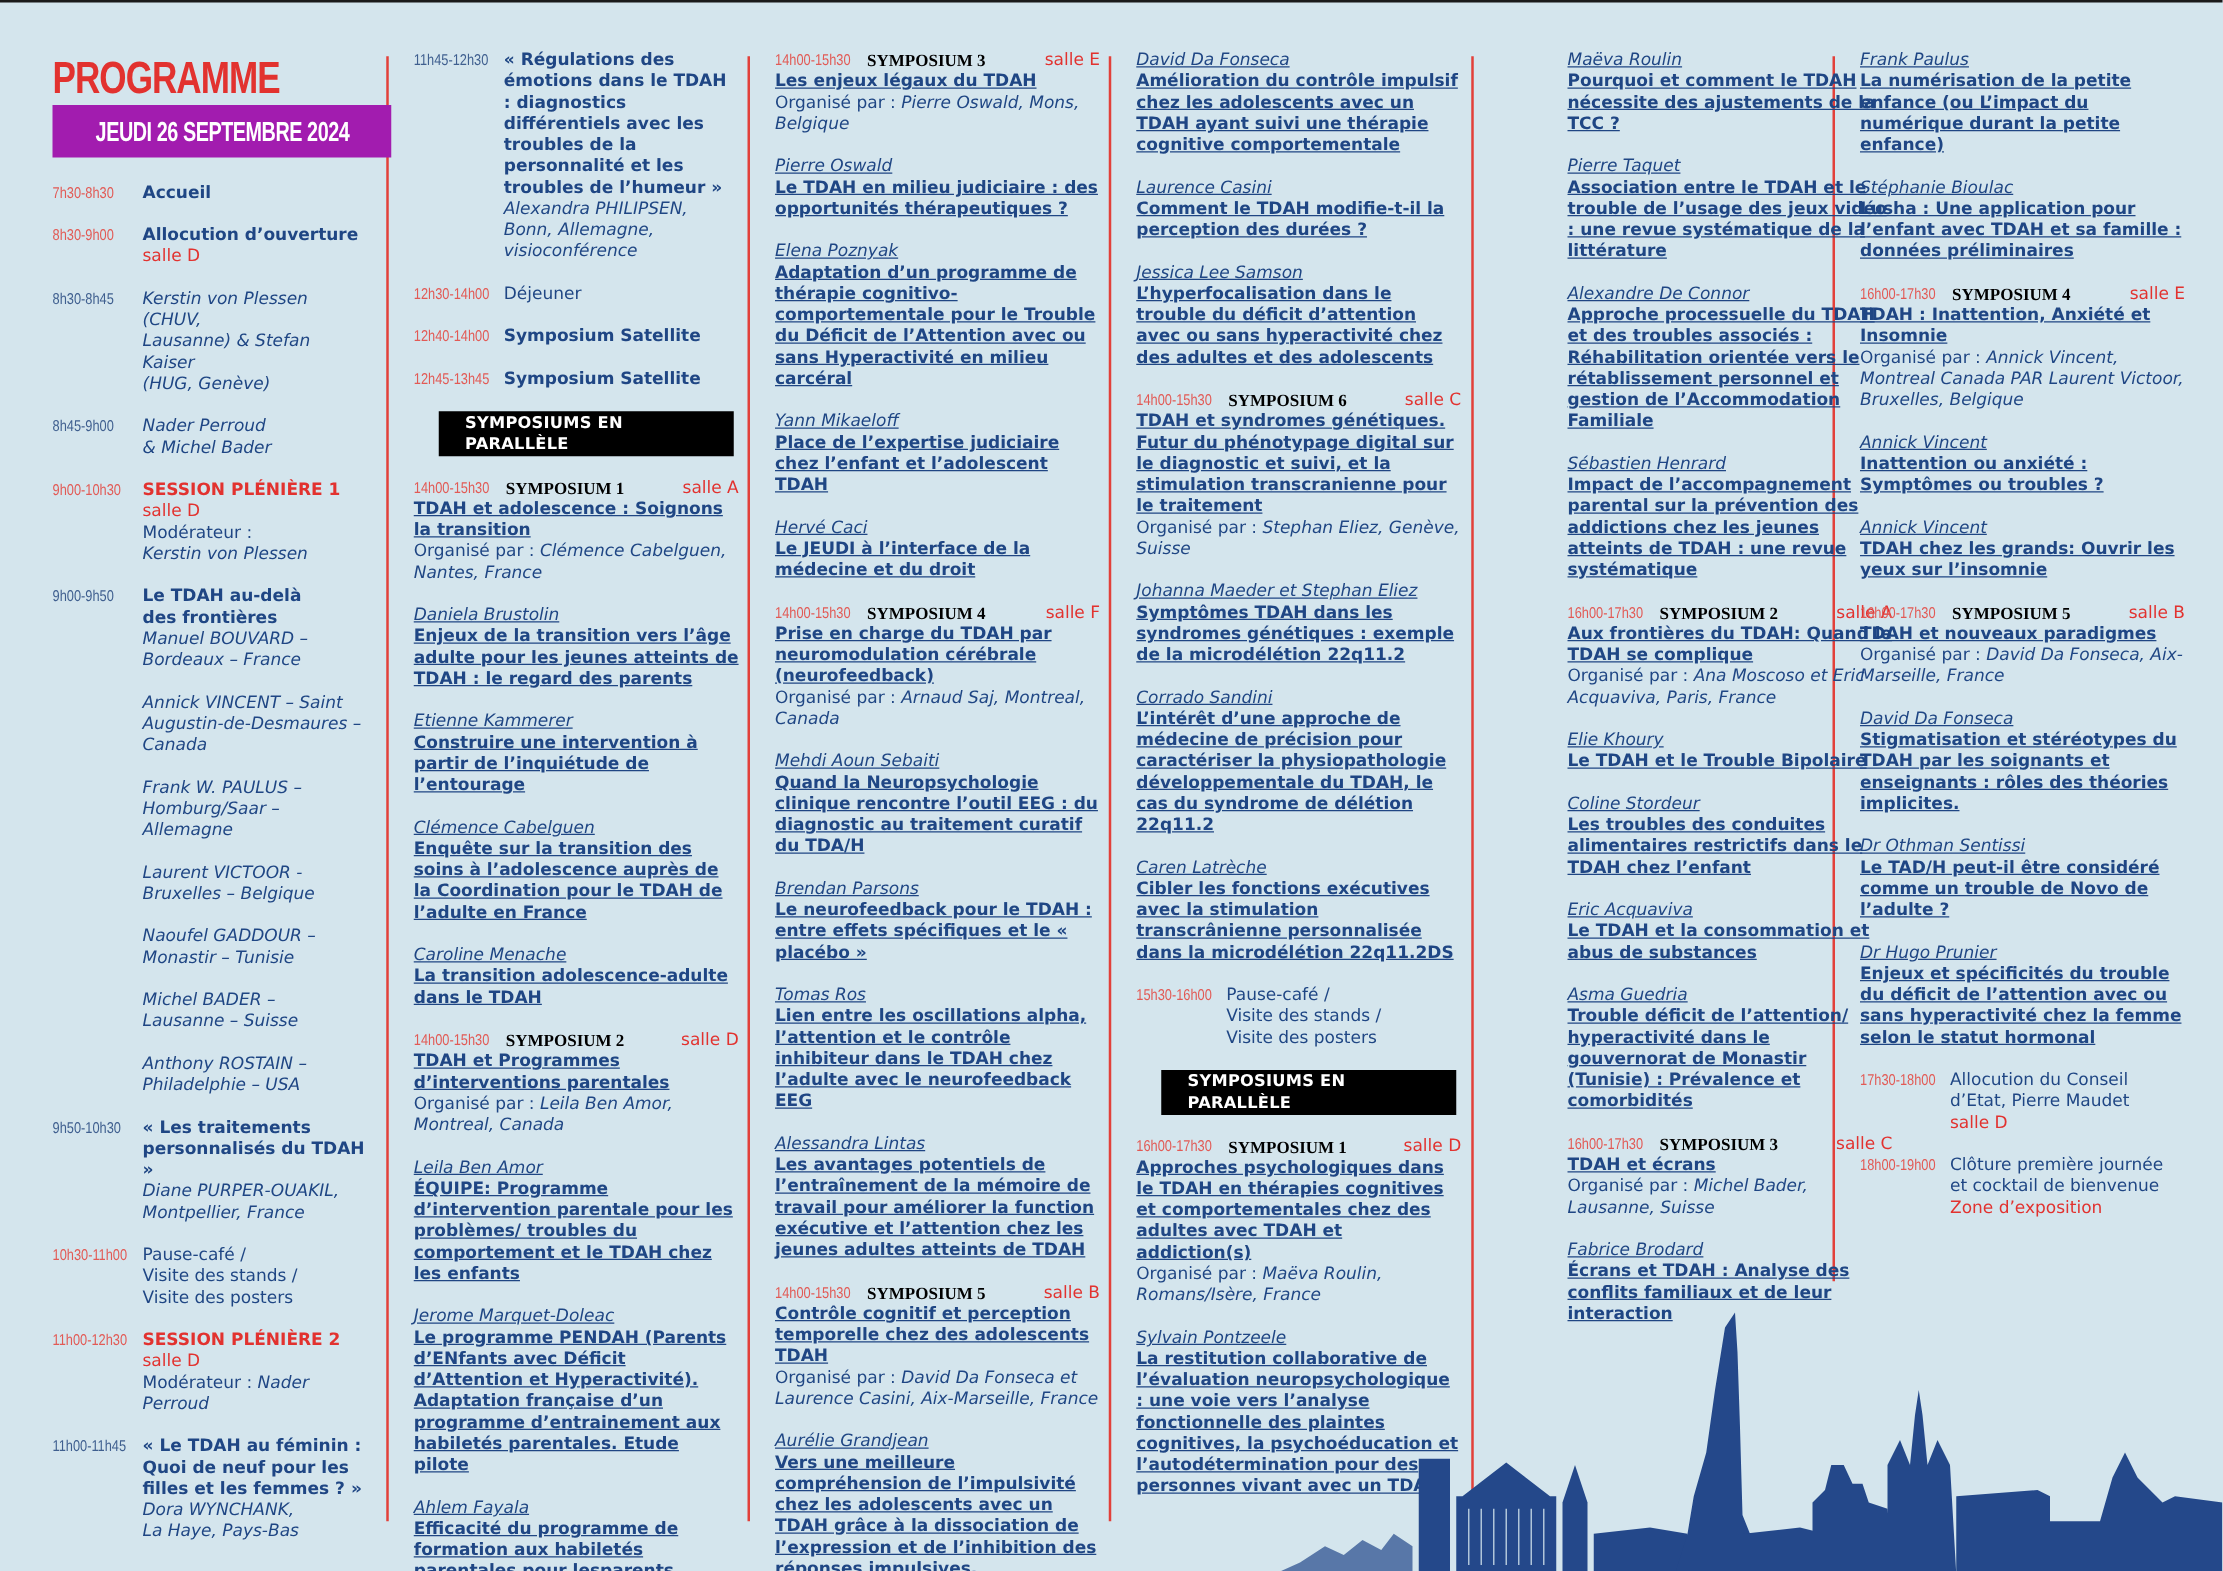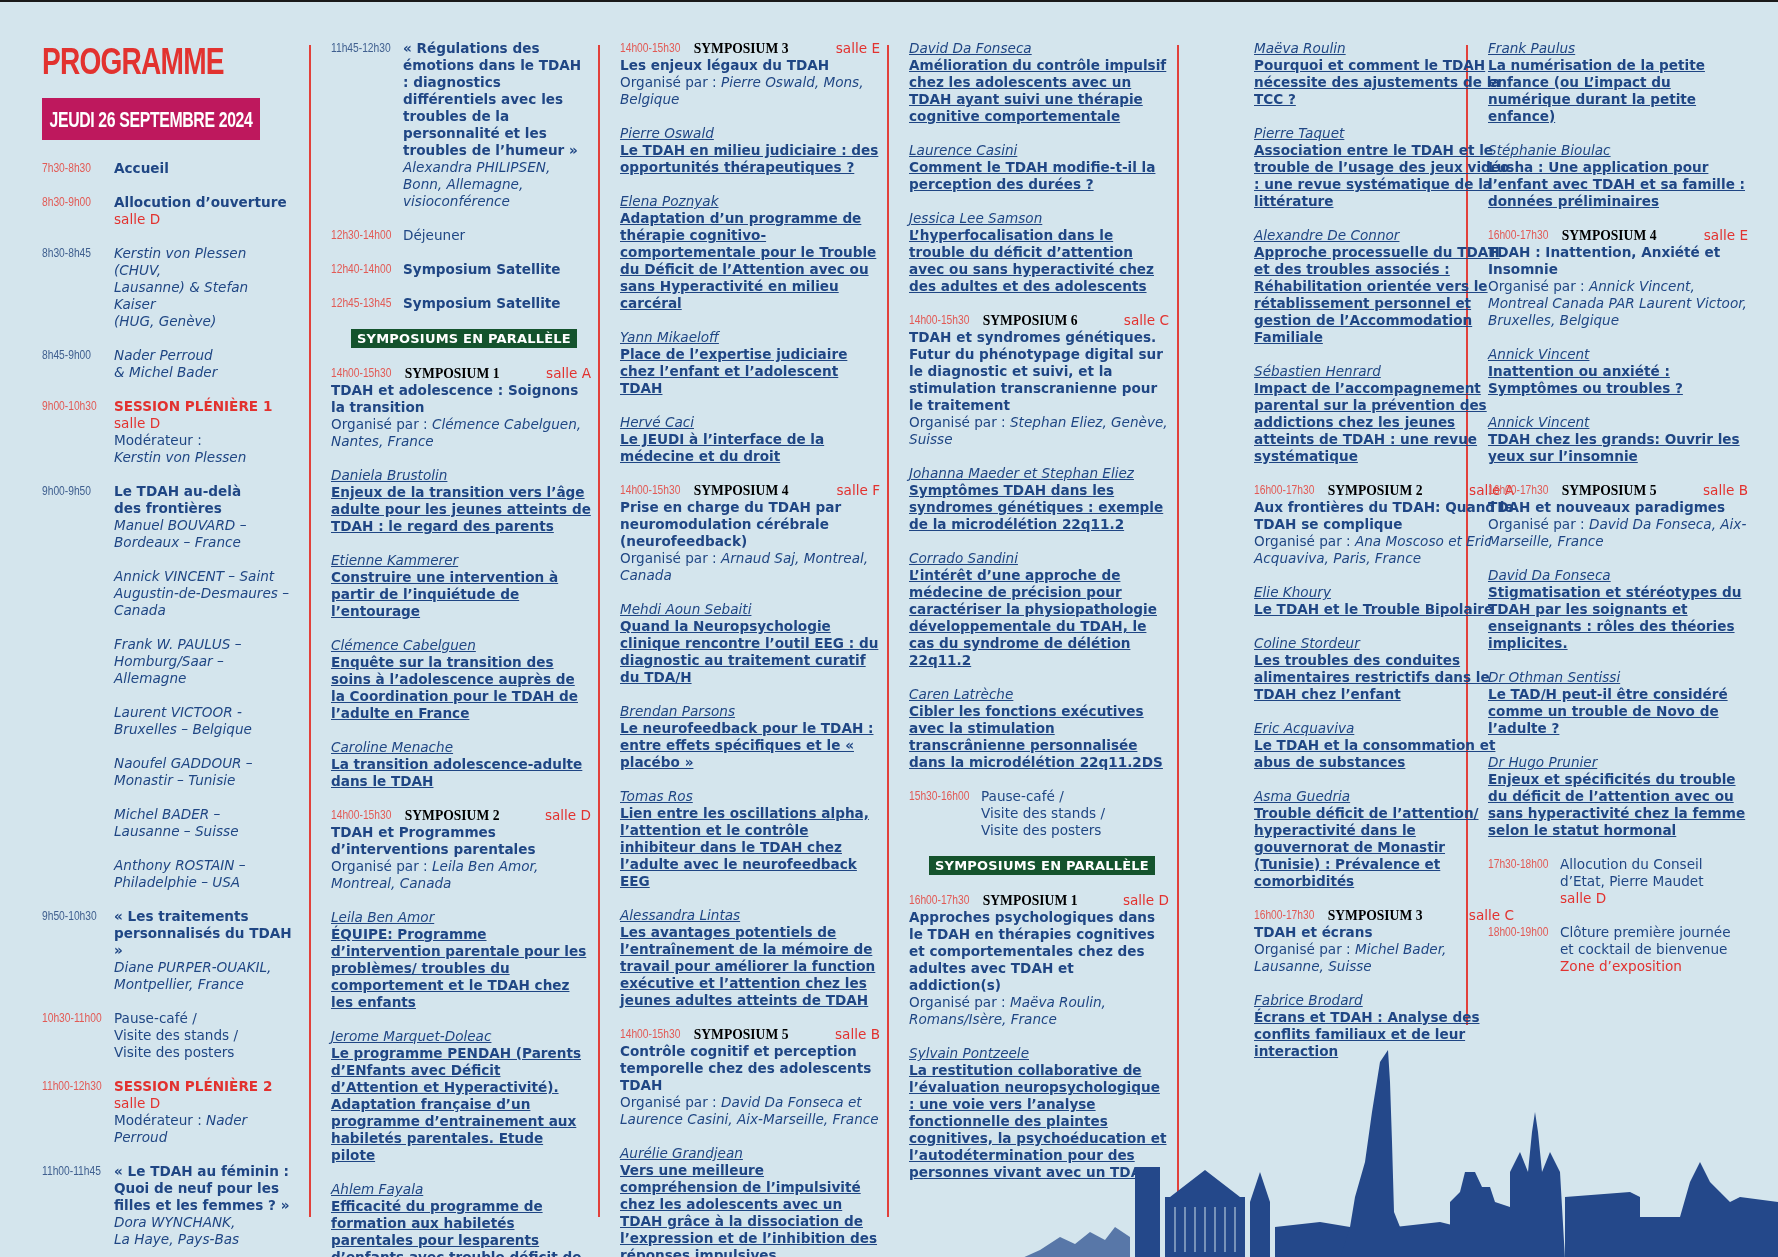--- a/index.html
+++ b/index.html
@@ -20,21 +20,21 @@
   .col.c5 { left: 1254px; }
   .col.c6 { left: 1488px; }
   .vline { position: absolute; width: 1.5px; background: #e2403a; }
 
   .title {
     font-family: "Liberation Sans", sans-serif; font-weight: bold;
     color: #e2322f; font-size: 36px; letter-spacing: -1px; transform: scaleX(0.78);
     transform-origin: left center; line-height: 44px; height: 44px;
   }
   .date-banner {
-    margin-top: 14px; background: #be185d; color: #fff; width: 218px; height: 42px;
+    background: #a21caf; color: #fff; width: 271px; height: 42px;
     display: flex; align-items: center; justify-content: center; overflow: hidden;
   }
   .date-banner span {
     font-family: "Liberation Sans", sans-serif; font-weight: bold; font-size: 22px;
     transform: scaleX(0.72); white-space: nowrap; letter-spacing: -0.5px;
   }
 
   .row { display: flex; margin-bottom: 17px; }
   .time {
     font-family: "Liberation Sans Narrow", "Liberation Sans", sans-serif; font-size: 12.5px;
@@ -47,27 +47,27 @@
   .b { font-weight: bold; }
   .i { font-style: italic; }
   .red { color: #e2322f; }
   .spk { font-style: italic; text-decoration: underline; display: block; }
   .talk { font-weight: bold; display: block; margin-bottom: 17px; text-decoration: underline; }
   .gap { height: 17px; }
 
   .sym-head { display: flex; align-items: flex-start; white-space: nowrap; }
   .sym-head .sym-name { color: #000000; font-weight: bold; margin-left: -6px; font-family: Liberation Serif, serif; }
   .sym-head .salle { color: #e2322f; margin-left: auto; }
-  .sym-title { font-weight: bold; }
+  .sym-title { font-weight: bold; text-decoration: underline; }
   .org { }
   .org .i { font-style: italic; }
 
   .parallel {
-    display: inline-block; background: #14532d; color: #fff; font-weight: bold;
-    font-size: 13px; padding: 1px 6px; letter-spacing: 0.2px; margin: 0 4px 17px 20px;
+    display: inline-block; background: #000000; color: #fff; font-weight: bold;
+    font-size: 13px; padding: 1px 21px; letter-spacing: 0.2px; margin: 0 4px 17px 20px;
   }
 
   .skyline { position: absolute; left: 1020px; top: 1020px; width: 758px; height: 237px; }
 </style>
 </head>
 <body>
 
 <div class="page">
 
   <div class="vline" style="left:309px; top:43px; height:1172px;"></div>

